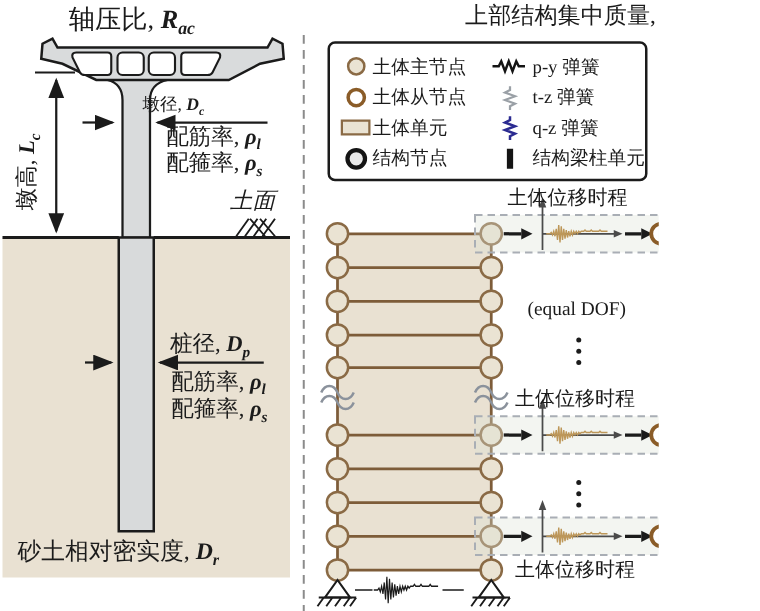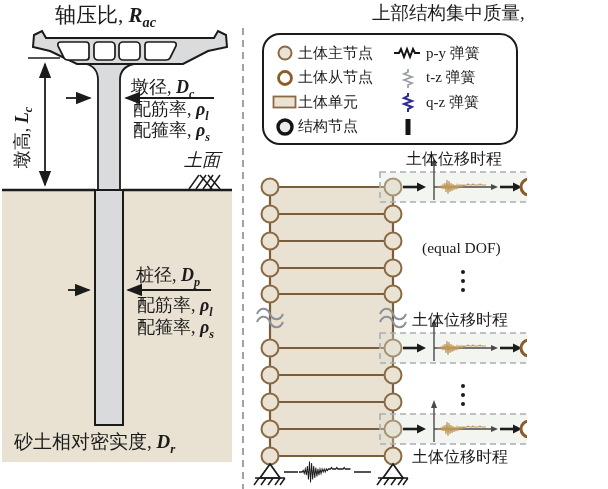--- a/index.html
+++ b/index.html
@@ -4,21 +4,21 @@
 <style>
   html,body{margin:0;padding:0;background:#fff;}
   .stage{position:relative;width:527px;height:489px;background:#fff;overflow:hidden;
          font-family:"Liberation Serif","DejaVu Serif",serif;color:#1b1b1b;}
   .stage svg.main{position:absolute;left:0;top:0;}
   .lbl{position:absolute;white-space:nowrap;line-height:1.05;}
   .lbl .sym{font-style:italic;font-weight:bold;}
   .lbl sub{font-size:68%;font-style:italic;font-weight:bold;line-height:0;}
   .vert{transform:rotate(-90deg);transform-origin:center;text-align:center;}
   .legend{position:absolute;left:262px;top:33px;width:256px;height:112px;
-          border:2px solid #1b1b1b;border-radius:18px;background:#fff;
+          border:2px solid #1b1b1b;border-radius:6px;background:#fff;
           box-sizing:border-box;padding:6px 6px 4px 8px;
           display:grid;grid-template-columns:26px 92px 36px auto;
           grid-auto-rows:24.5px;align-items:center;font-size:15px;}
   .legend .ic{display:flex;align-items:center;justify-content:center;}
   .legend .tx{white-space:nowrap;}
 </style>
 </head>
 <body>
 
 <div class="stage">
@@ -210,21 +210,21 @@
   </svg>
 
   <div class="lbl" style="left:55px;top:4px;font-size:21px;">
     <span>轴压比, </span><span class="sym">R</span><sub>ac</sub>
   </div>
 
   <div class="lbl vert" style="left:-34px;top:128px;width:112px;font-size:18px;">
     <span>墩高, </span><span class="sym">L</span><sub>c</sub>
   </div>
 
-  <div class="lbl" style="left:131px;top:78px;font-size:18px;">
+  <div class="lbl" style="left:114px;top:78px;font-size:14px;">
     <span>墩径, </span><span class="sym">D</span><sub>c</sub>
   </div>
   <div class="lbl" style="left:133px;top:100px;font-size:18px;">
     <span>配筋率, </span><span class="sym">ρ</span><sub>l</sub>
   </div>
   <div class="lbl" style="left:133px;top:121px;font-size:18px;">
     <span>配箍率, </span><span class="sym">ρ</span><sub>s</sub>
   </div>
 
   <div class="lbl" style="left:184px;top:151px;font-size:18px;font-style:italic;">
@@ -293,20 +293,21 @@
         <svg width="20" height="20">
           <circle cx="10" cy="10" r="7" fill="#e9e9e9" stroke="#141414" stroke-width="3.4"></circle>
         </svg>
       </span>
     <span class="tx">结构节点</span>
     <span class="ic">
         <svg width="10" height="20">
           <rect x="2.5" y="2" width="5" height="16" fill="#141414"></rect>
         </svg>
       </span>
+    <span class="tx">结构梁柱单元</span>
   </div>
 
   <div class="lbl" style="left:406px;top:151px;font-size:16px;">
     <span>土体位移时程</span>
   </div>
   <div class="lbl" style="left:398px;top:240px;font-size:15.5px;padding-left:24px;">
     <span>(equal DOF)</span>
   </div>
   <div class="lbl" style="left:412px;top:312px;font-size:16px;">
     <span>土体位移时程</span>

